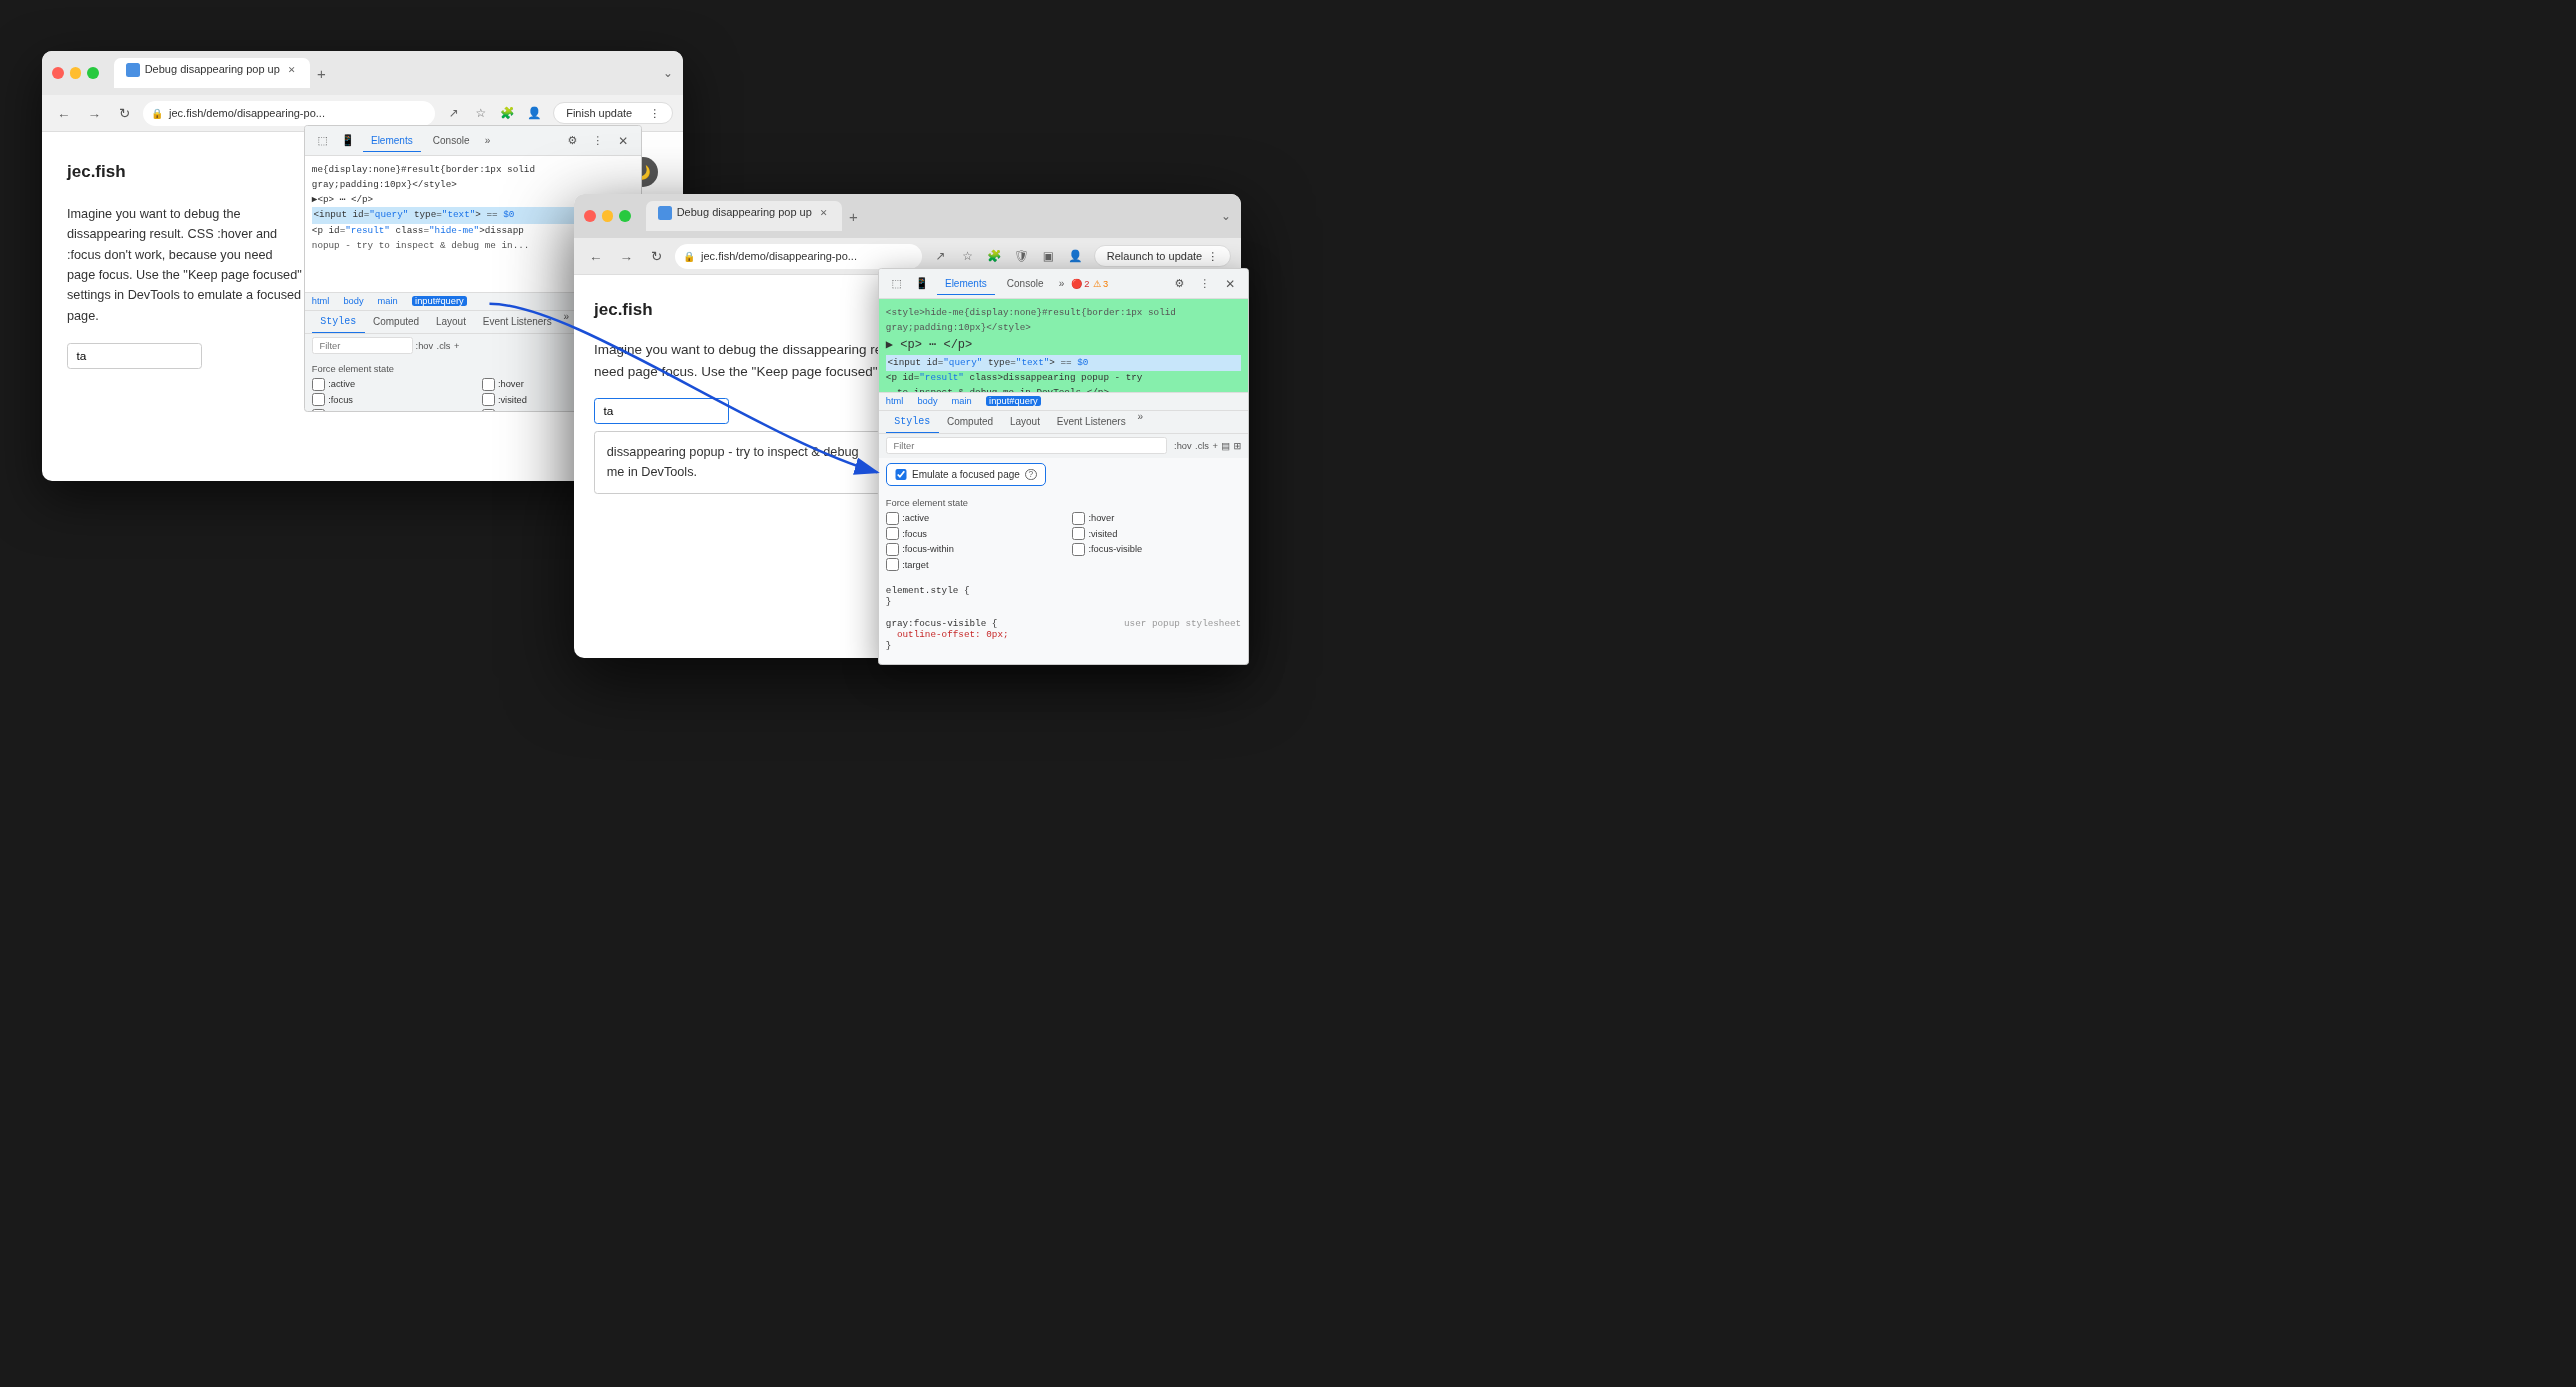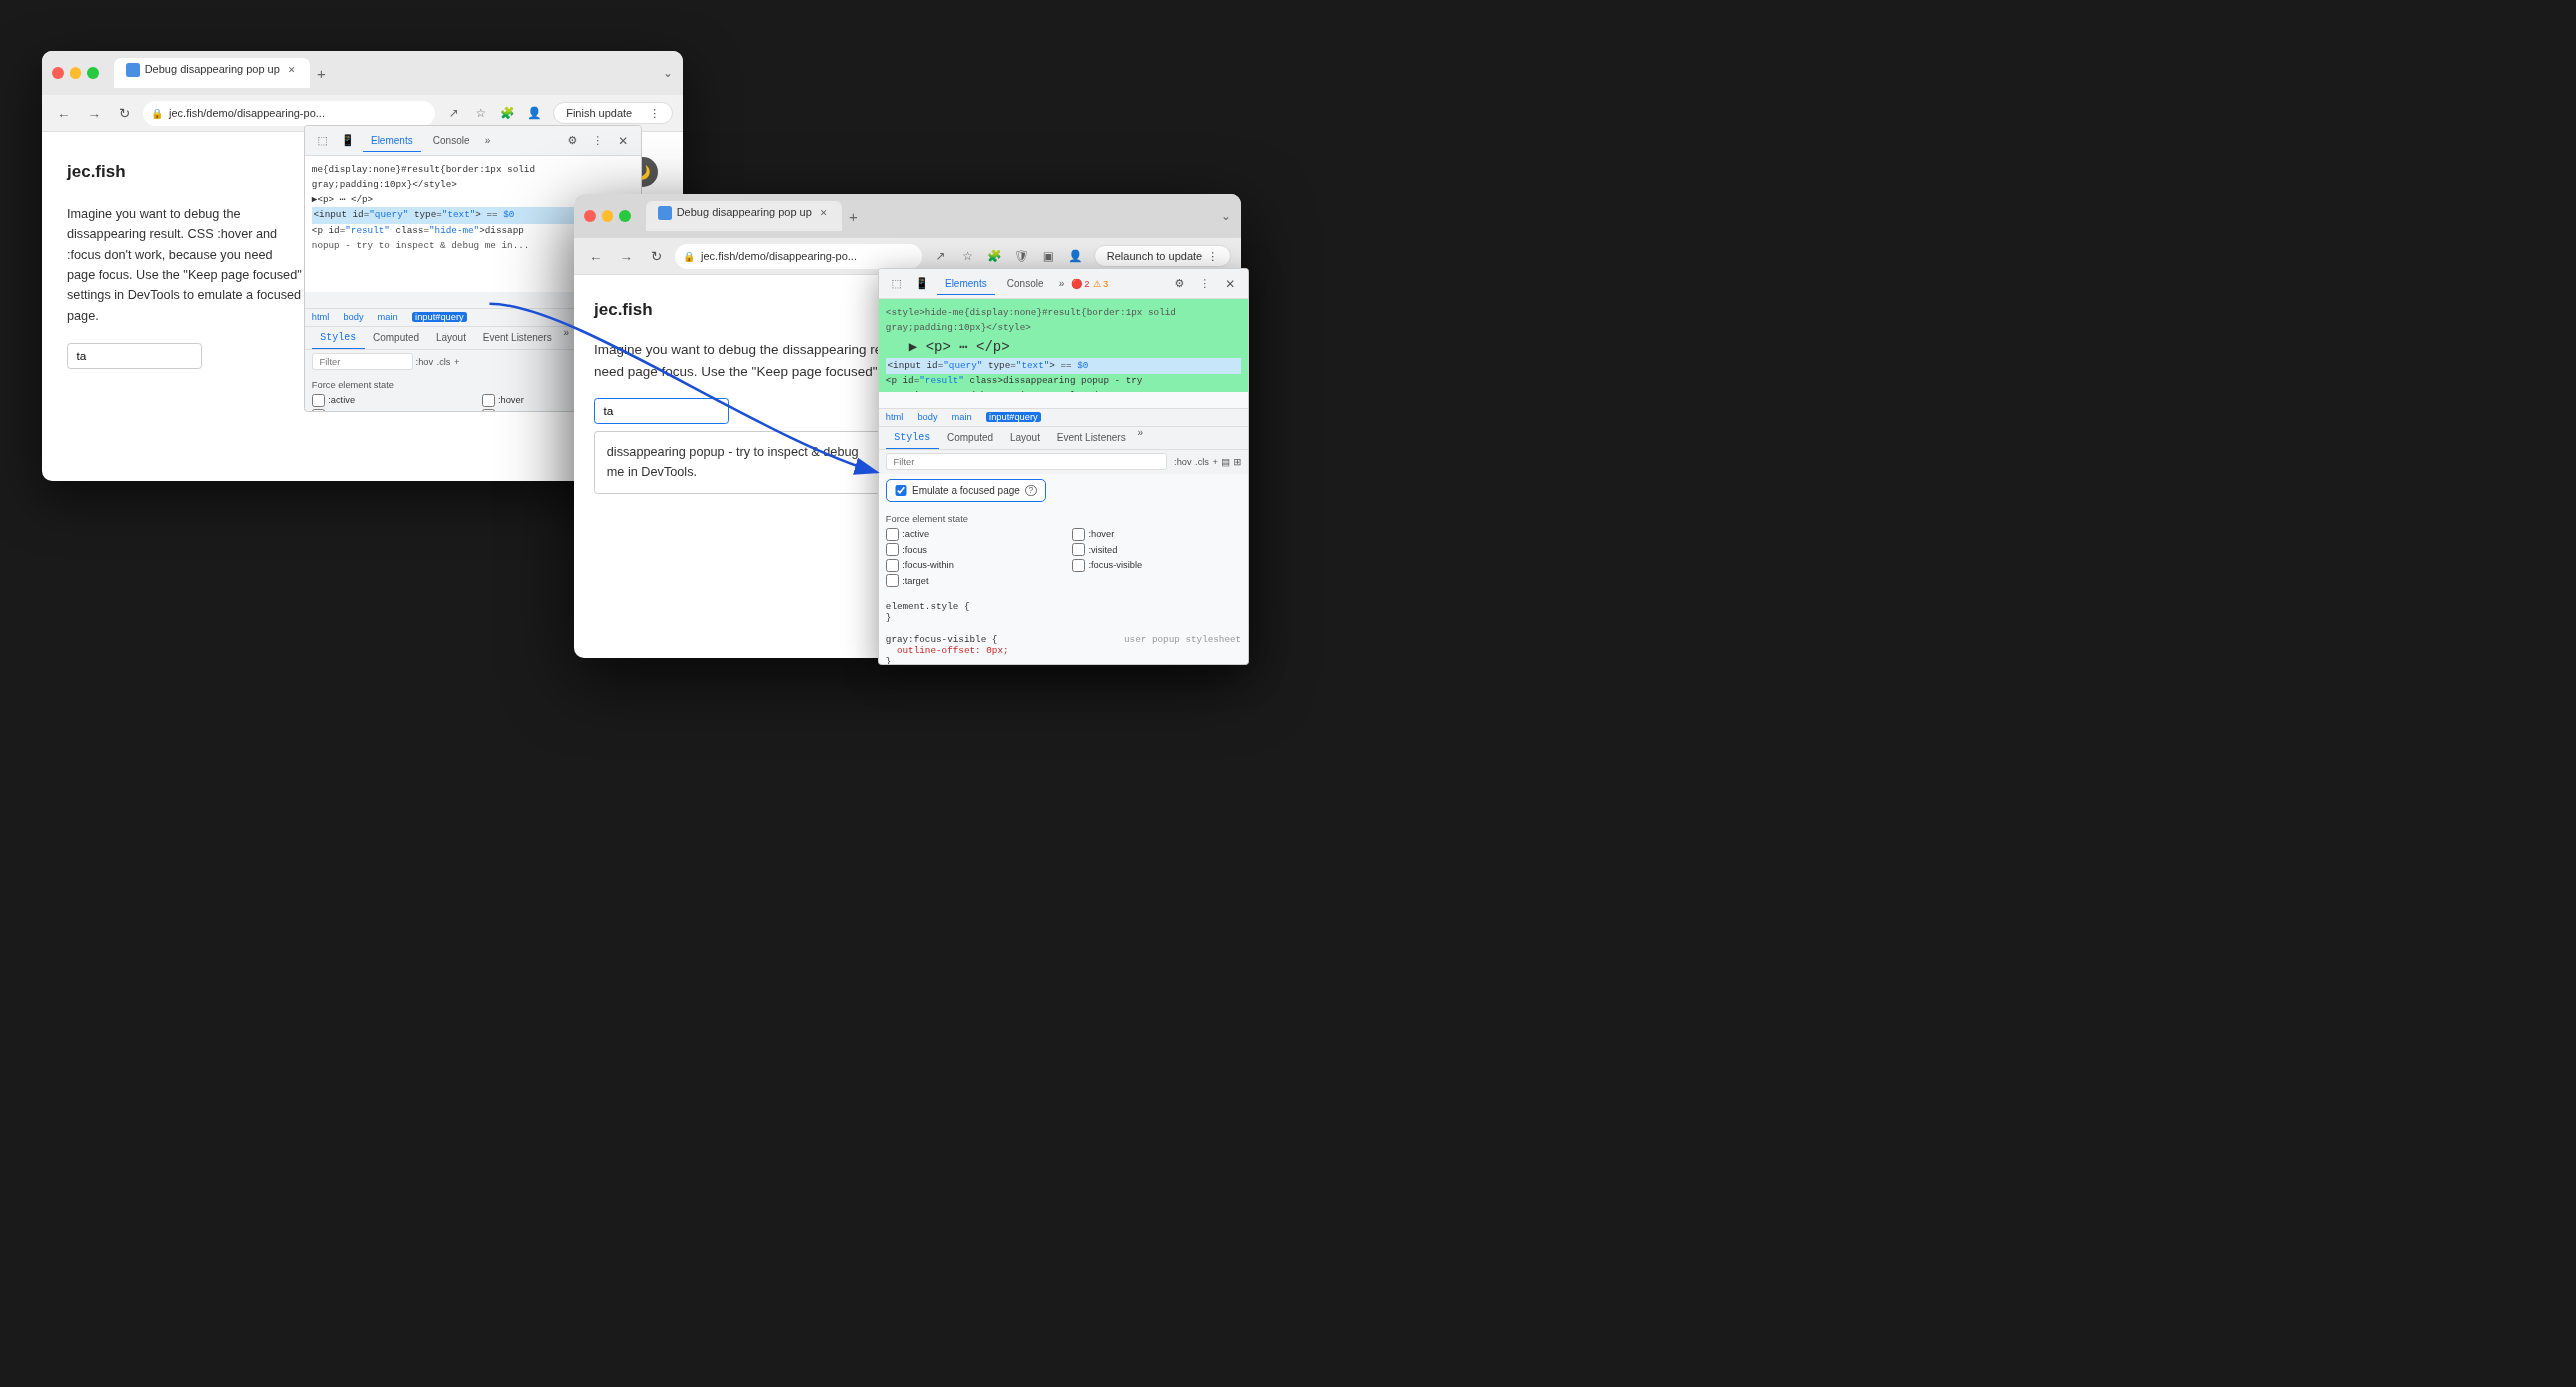--- a/index.html
+++ b/index.html
@@ -224,21 +224,20 @@
     }
     .breadcrumb-bar {
       background: #f1f3f4;
       padding: 3.4px 6.8px;
       font-size: 9.3px;
       color: #555;
       display: flex;
       gap: 7px;
       border-top: 0.8px solid #ddd;
       border-bottom: 0.8px solid #ddd;
-      margin-top: 16px;
     }
     .bc-item { color: #1a73e8; cursor: pointer; }
     .bc-item.active { background: #1a73e8; color: #fff; border-radius: 2.5px; padding: 0 3.4px; }
     .devtools-subtabs {
       display: flex;
       padding: 0 6.8px;
       border-bottom: 0.8px solid #ddd;
       background: #f1f3f4;
     }
     .sub-tab {
@@ -619,21 +618,21 @@
     <span class="dt-more">»</span>
     <div class="error-badge">🔴 <span>2</span></div>
     <div class="warning-badge">⚠ <span>3</span></div>
     <button class="dt-icon-btn dt-settings-btn">⚙</button>
     <button class="dt-icon-btn">⋮</button>
     <button class="dt-icon-btn dt-close-btn">✕</button>
   </div>
 
   <div class="devtools-html-front">
     <div style="font-size:9.3px;color:#555;">&lt;style&gt;hide-me{display:none}#result{border:1px solid gray;padding:10px}&lt;/style&gt;</div>
-    <div style="font-size:14px;color:#333;margin-left:23px;">▶ &lt;p&gt; ⋯ &lt;/p&gt;</div>
+    <div style="font-size:12px;color:#333;">▶ &lt;p&gt; ⋯ &lt;/p&gt;</div>
     <div style="background:#c8e6fa;display:block;padding:0.8px 1.7px;font-size:9.3px;">
       &lt;input id=<span class="html-blue">"query"</span> type=<span class="html-blue">"text"</span>&gt; == <span style="color:#1a73e8;">$0</span>
     </div>
     <div style="font-size:9.3px;color:#333;">
       &lt;p id=<span class="html-blue">"result"</span> class&gt;dissappearing popup - try<br>
       &nbsp;&nbsp;to inspect &amp; debug me in DevTools.&lt;/p&gt;
     </div>
   </div>
 
   <div class="breadcrumb-bar">

